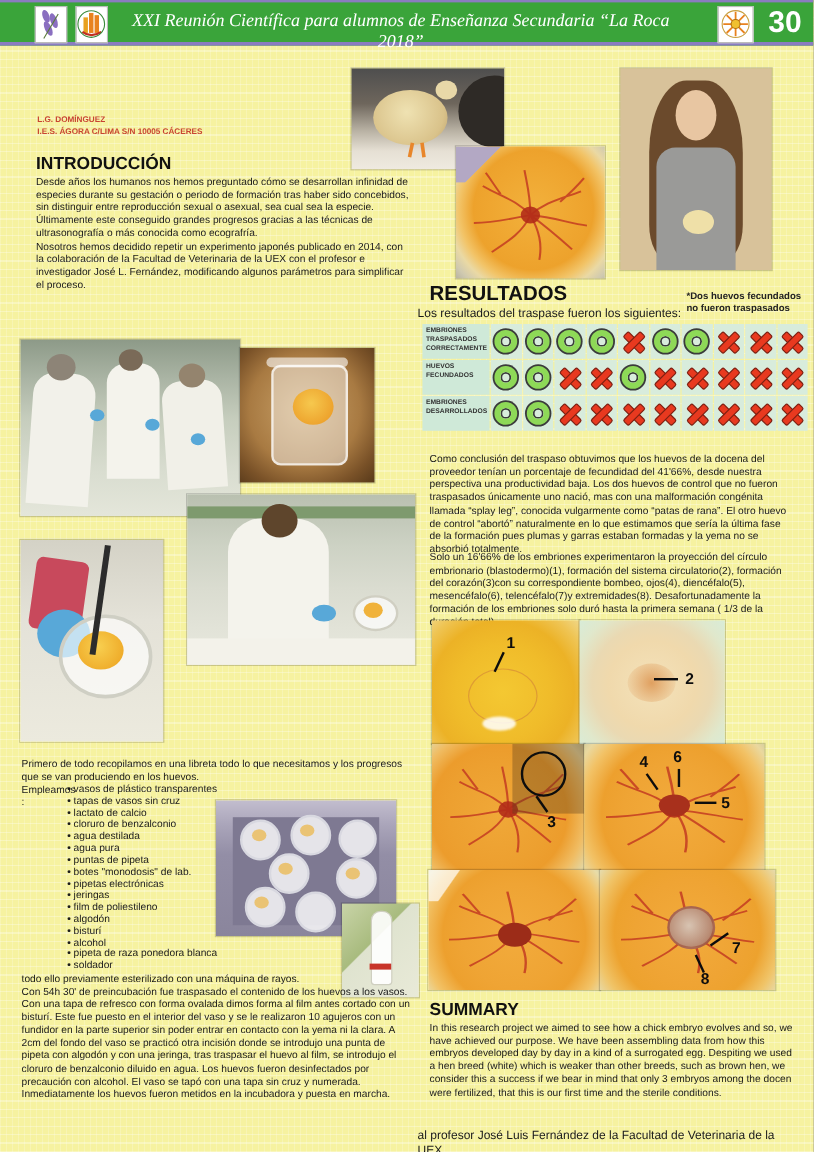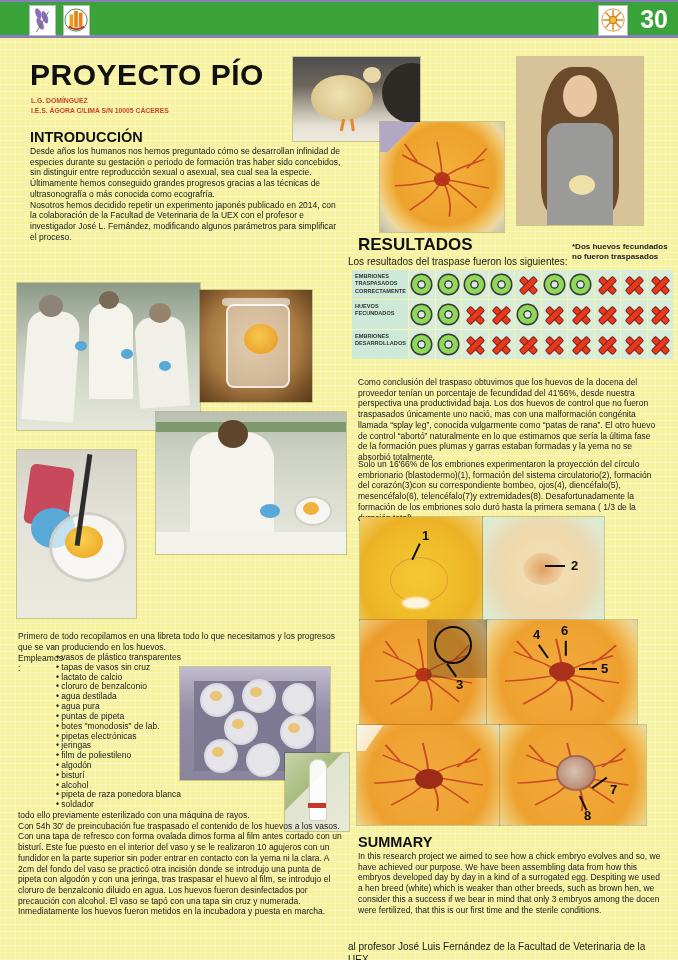--- a/index.html
+++ b/index.html
@@ -87,41 +87,41 @@
     <div class="logo" style="left:63px;">
       <svg viewBox="0 0 27 31">
           <rect width="27" height="31" fill="#fff"></rect>
         <rect x="11" y="5" width="4" height="18" fill="#e8821e"></rect>
           <rect x="16" y="7" width="4" height="16" fill="#e8821e"></rect>
         <rect x="6" y="9" width="4" height="14" fill="#e8a01e"></rect>
         <path d="M5 22 Q13 28 22 22" stroke="#c03020" stroke-width="2" fill="none"></path>
         <circle cx="13" cy="15" r="12" stroke="#3a8a3a" stroke-width="1" fill="none"></circle>
       </svg>
     </div>
+    <div class="hdr-title">XXI Reunión Científica para alumnos de Enseñanza Secundaria “La Roca 2018”</div>
     <div class="logo" style="left:598px;width:30px;">
       <svg viewBox="0 0 30 31">
           <rect width="30" height="31" fill="#fff"></rect>
         <circle cx="15" cy="15" r="12" fill="#fff" stroke="#c8a040" stroke-width="1"></circle>
         <g stroke="#e8821e" stroke-width="1.6">
             <line x1="15" y1="15" x2="15" y2="4"></line>
             <line x1="15" y1="15" x2="26" y2="15"></line>
             <line x1="15" y1="15" x2="15" y2="26"></line>
             <line x1="15" y1="15" x2="4" y2="15"></line>
             <line x1="15" y1="15" x2="23" y2="7"></line>
             <line x1="15" y1="15" x2="23" y2="23"></line>
             <line x1="15" y1="15" x2="7" y2="23"></line>
             <line x1="15" y1="15" x2="7" y2="7"></line>
           </g>
         <circle cx="15" cy="15" r="4" fill="#f0c030" stroke="#b07010"></circle>
       </svg>
     </div>
     <div class="hdr-num">30</div>
   </div>
 
-  <div class="abs h-title" style="left:30px;top:58px;">PROYECTO PÍO</div>
   <div class="abs h-auth" style="left:31px;top:96px;">
     <div>L.G. DOMÍNGUEZ</div>
     <div>I.E.S. ÁGORA C/LIMA S/N 10005 CÁCERES</div>
   </div>
 
   <div class="photo" style="left:293px;top:57px;width:127px;height:84px;background:linear-gradient(180deg,#4e4e4e 0%,#6e665c 35%,#b9b2a4 62%,#e6e0d4 82%,#efeae0 100%);">
     <div class="blob" style="left:18px;top:18px;width:62px;height:46px;background:radial-gradient(circle at 45% 40%,#efe2b2,#d9c28a 70%,#bba06a);"></div>
     <div class="blob" style="left:70px;top:10px;width:18px;height:16px;background:#e8d8a8;"></div>
     <div class="abs" style="left:48px;top:62px;width:3px;height:12px;background:#e8862a;transform:rotate(12deg);"></div>
     <div class="abs" style="left:58px;top:62px;width:3px;height:12px;background:#e8862a;transform:rotate(-8deg);"></div>
@@ -138,21 +138,21 @@
   <div class="photo" style="left:517px;top:57px;width:126px;height:168px;background:#d8c29a;">
     <div class="abs" style="left:24px;top:10px;width:78px;height:150px;background:#6b4a2c;border-radius:40% 40% 20% 20%;"></div>
     <div class="blob" style="left:46px;top:18px;width:34px;height:42px;background:#e8c6a2;"></div>
     <div class="abs" style="left:30px;top:66px;width:66px;height:102px;background:#9a9a98;border-radius:16px 16px 0 0;"></div>
     <div class="blob" style="left:52px;top:118px;width:26px;height:20px;background:#efe0a8;"></div>
   </div>
 
   <div class="abs h-sec" style="left:30px;top:129px;">INTRODUCCIÓN</div>
   <div class="abs" style="left:30px;top:146px;width:314px;">
       <div class="ptext">Desde años los humanos nos hemos preguntado cómo se desarrollan infinidad de especies durante su gestación o periodo de formación tras haber sido concebidos, sin distinguir entre reproducción sexual o asexual, sea cual sea la especie.</div>
-      <div class="ptext">Últimamente hemos conseguido grandes progresos gracias a las técnicas de ultrasonografía o más conocida como ecografría.</div>
+      <div class="ptext">Últimamente este conseguido grandes progresos gracias a las técnicas de ultrasonografía o más conocida como ecografría.</div>
       <div class="ptext">Nosotros hemos decidido repetir un experimento japonés publicado en 2014, con la colaboración de la Facultad de Veterinaria de la UEX con el profesor e investigador José L. Fernández, modificando algunos parámetros para simplificar el proceso.</div>
     </div>
 
   <div class="photo" style="left:17px;top:283px;width:183px;height:147px;background:linear-gradient(180deg,#8d9a88 0%,#aab4a4 22%,#c6cdbd 45%,#d9ddd0 75%,#e4e6da 100%);">
     <div class="abs" style="left:8px;top:28px;width:52px;height:110px;background:#f2f1ea;border-radius:18px 18px 0 0;transform:rotate(4deg);"></div>
     <div class="blob" style="left:22px;top:12px;width:24px;height:22px;background:#8d8477;"></div>
     <div class="abs" style="left:72px;top:20px;width:44px;height:96px;background:#f4f3ec;border-radius:16px 16px 0 0;"></div>
     <div class="blob" style="left:82px;top:8px;width:20px;height:18px;background:#7a6a58;"></div>
     <div class="abs" style="left:120px;top:34px;width:50px;height:90px;background:#f1f0e8;border-radius:16px 16px 0 0;transform:rotate(-4deg);"></div>
     <div class="blob" style="left:132px;top:20px;width:22px;height:20px;background:#94846e;"></div>

